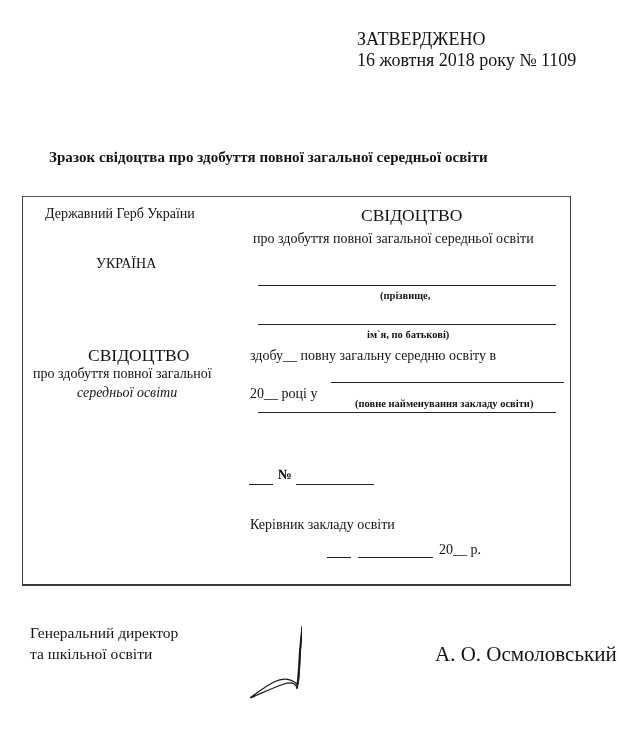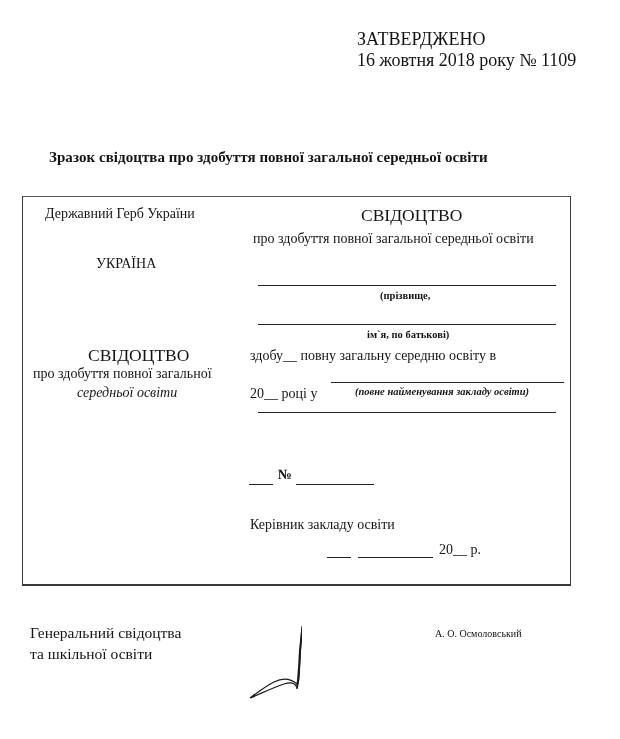--- a/index.html
+++ b/index.html
@@ -14,21 +14,21 @@
                 border: 1.5px solid #3a3a3a; border-top-color: #555; border-bottom: 2px solid #3a3a3a; }
 
     .t15 { font-size: 14px; }
     .t17 { font-size: 17.5px; }
     .small-bold { font-size: 10.5px; font-weight: bold; }
     .italic { font-style: italic; }
 
     .line { position: absolute; height: 0; border-top: 1.5px solid #222; }
 
     .sig-left { left: 30px; top: 622px; font-size: 15.5px; line-height: 21px; }
-    .sig-name { left: 435px; top: 628px; font-size: 10px; }
+    .sig-name { left: 435px; top: 642px; font-size: 21px; }
     .signature { position: absolute; left: 242px; top: 620px; width: 60px; height: 80px; }
   </style>
 </head>
 <body>
 
 <div class="abs approval">
   <div>ЗАТВЕРДЖЕНО</div>
   <div>16 жовтня 2018 року № 1109</div>
 </div>
 
@@ -47,34 +47,34 @@
 
 <div class="line" style="left:258px; top:285px; width:298px;"></div>
 <div class="abs small-bold" style="left:380px; top:290px;text-align:right;">(прізвище,</div>
 
 <div class="line" style="left:258px; top:324px; width:298px;"></div>
 <div class="abs small-bold" style="left:367px; top:329px;">ім`я, по батькові)</div>
 
 <div class="abs t15" style="left:250px; top:348px;">здобу__ повну загальну середню освіту в</div>
 <div class="abs t15" style="left:250px; top:386px;">20__ році у</div>
 <div class="line" style="left:331px; top:382px; width:233px;"></div>
-<div class="abs small-bold" style="left:355px; top:386px;font-style:italic;">(повне найменування закладу освіти)</div>
+<div class="abs small-bold" style="left:355px; top:398px;">(повне найменування закладу освіти)</div>
 <div class="line" style="left:258px; top:412px; width:298px;"></div>
 
 <div class="line" style="left:249px; top:484px; width:24px;"></div>
 <div class="abs t15" style="left:278px; top:467px; font-weight:bold;">№</div>
 <div class="line" style="left:296px; top:484px; width:78px;"></div>
 
 <div class="abs t15" style="left:250px; top:517px;">Керівник закладу освіти</div>
 <div class="line" style="left:327px; top:557px; width:24px;"></div>
 <div class="line" style="left:358px; top:557px; width:75px;"></div>
 <div class="abs t15" style="left:439px; top:542px;font-family:Liberation Serif, serif;">20__ р.</div>
 
 <div class="abs sig-left">
-  <div>Генеральний свідоцтва</div>
+  <div>Генеральний директор</div>
   <div>та шкільної освіти</div>
 </div>
 
 <svg class="signature" viewBox="0 0 60 80">
   <path d="M62 2 L60 12 L58 30 L57 48 L56 60 L55 68" stroke="#1a1a1a" stroke-width="2" fill="none" stroke-linecap="round"></path>
   <path d="M60 6 L59 20 L58 40 L57 58 L56 64" stroke="#1a1a1a" stroke-width="1.2" fill="none"></path>
   <path d="M55 64 C48 58 40 58 32 62 C24 66 16 72 8 78 C18 74 30 68 42 64 C48 62 52 62 54 66" stroke="#1a1a1a" stroke-width="1.3" fill="none" stroke-linecap="round"></path>
 </svg>
 
 <div class="abs sig-name">А. О. Осмоловський</div>

